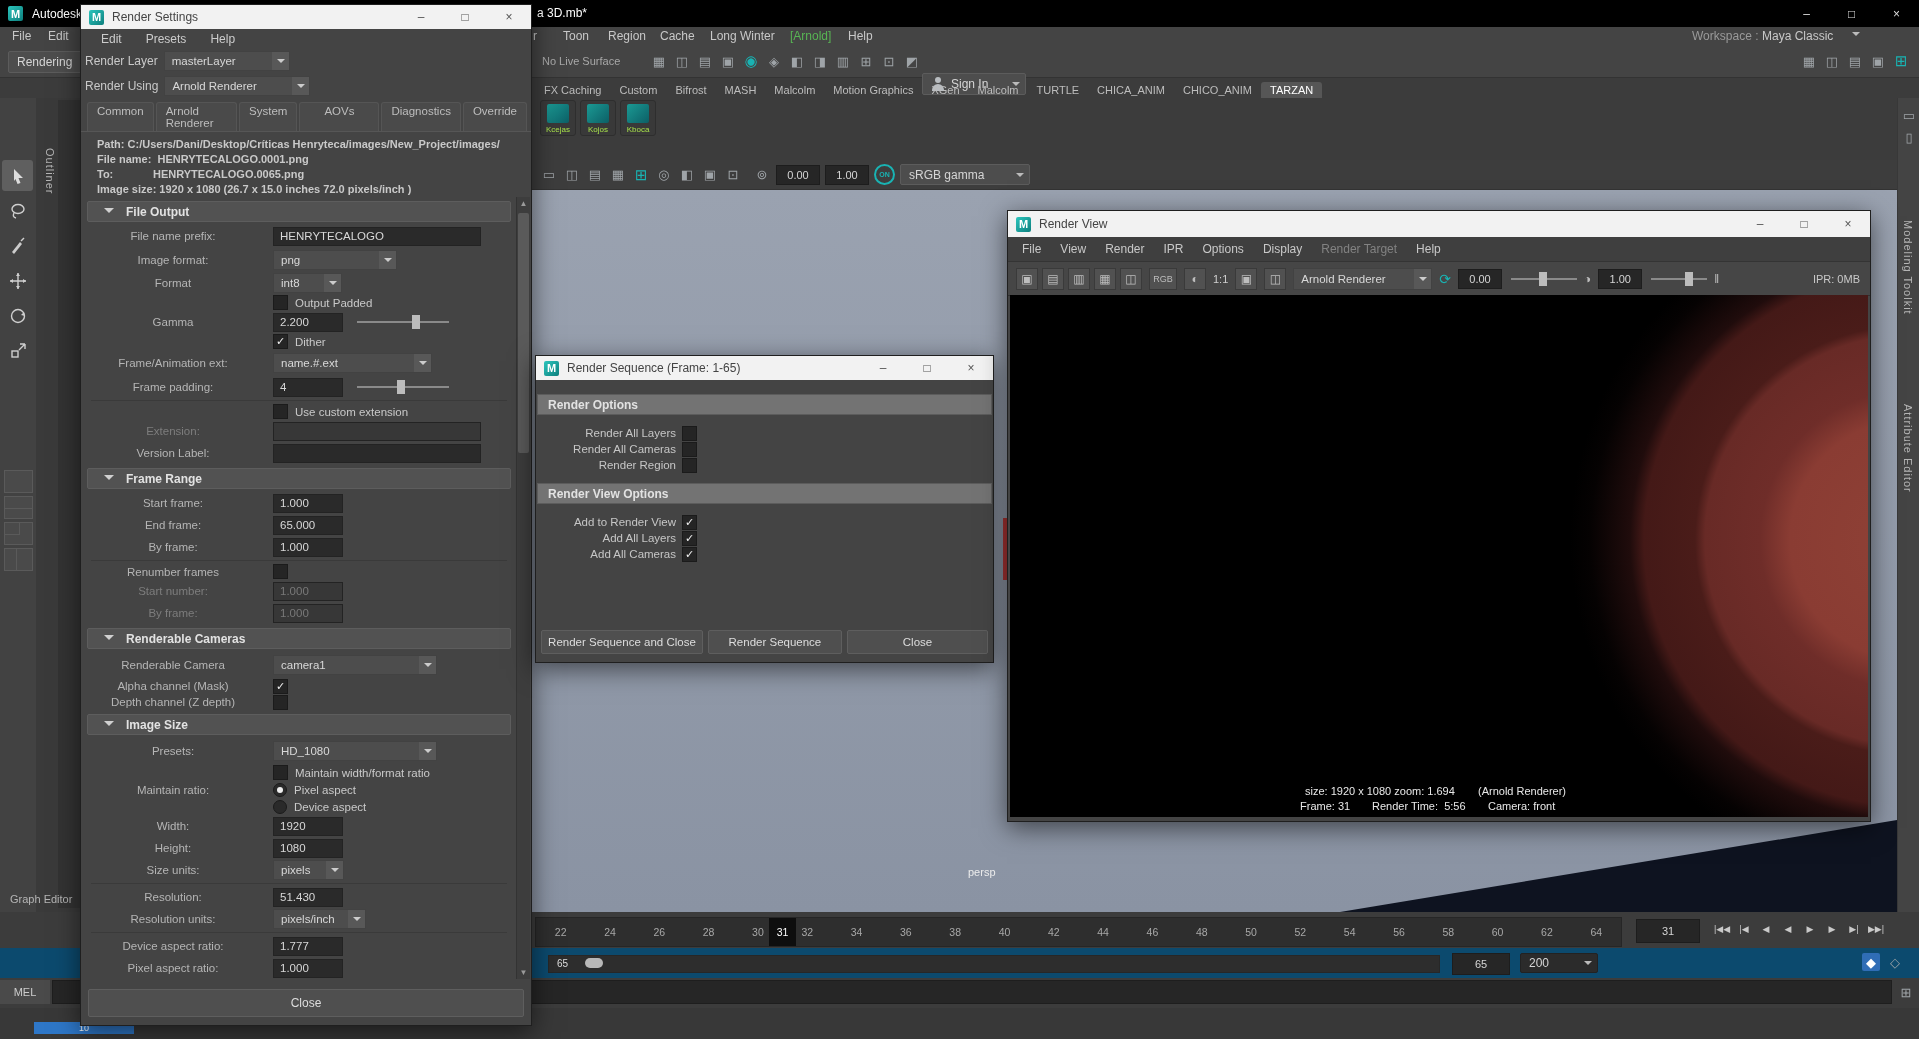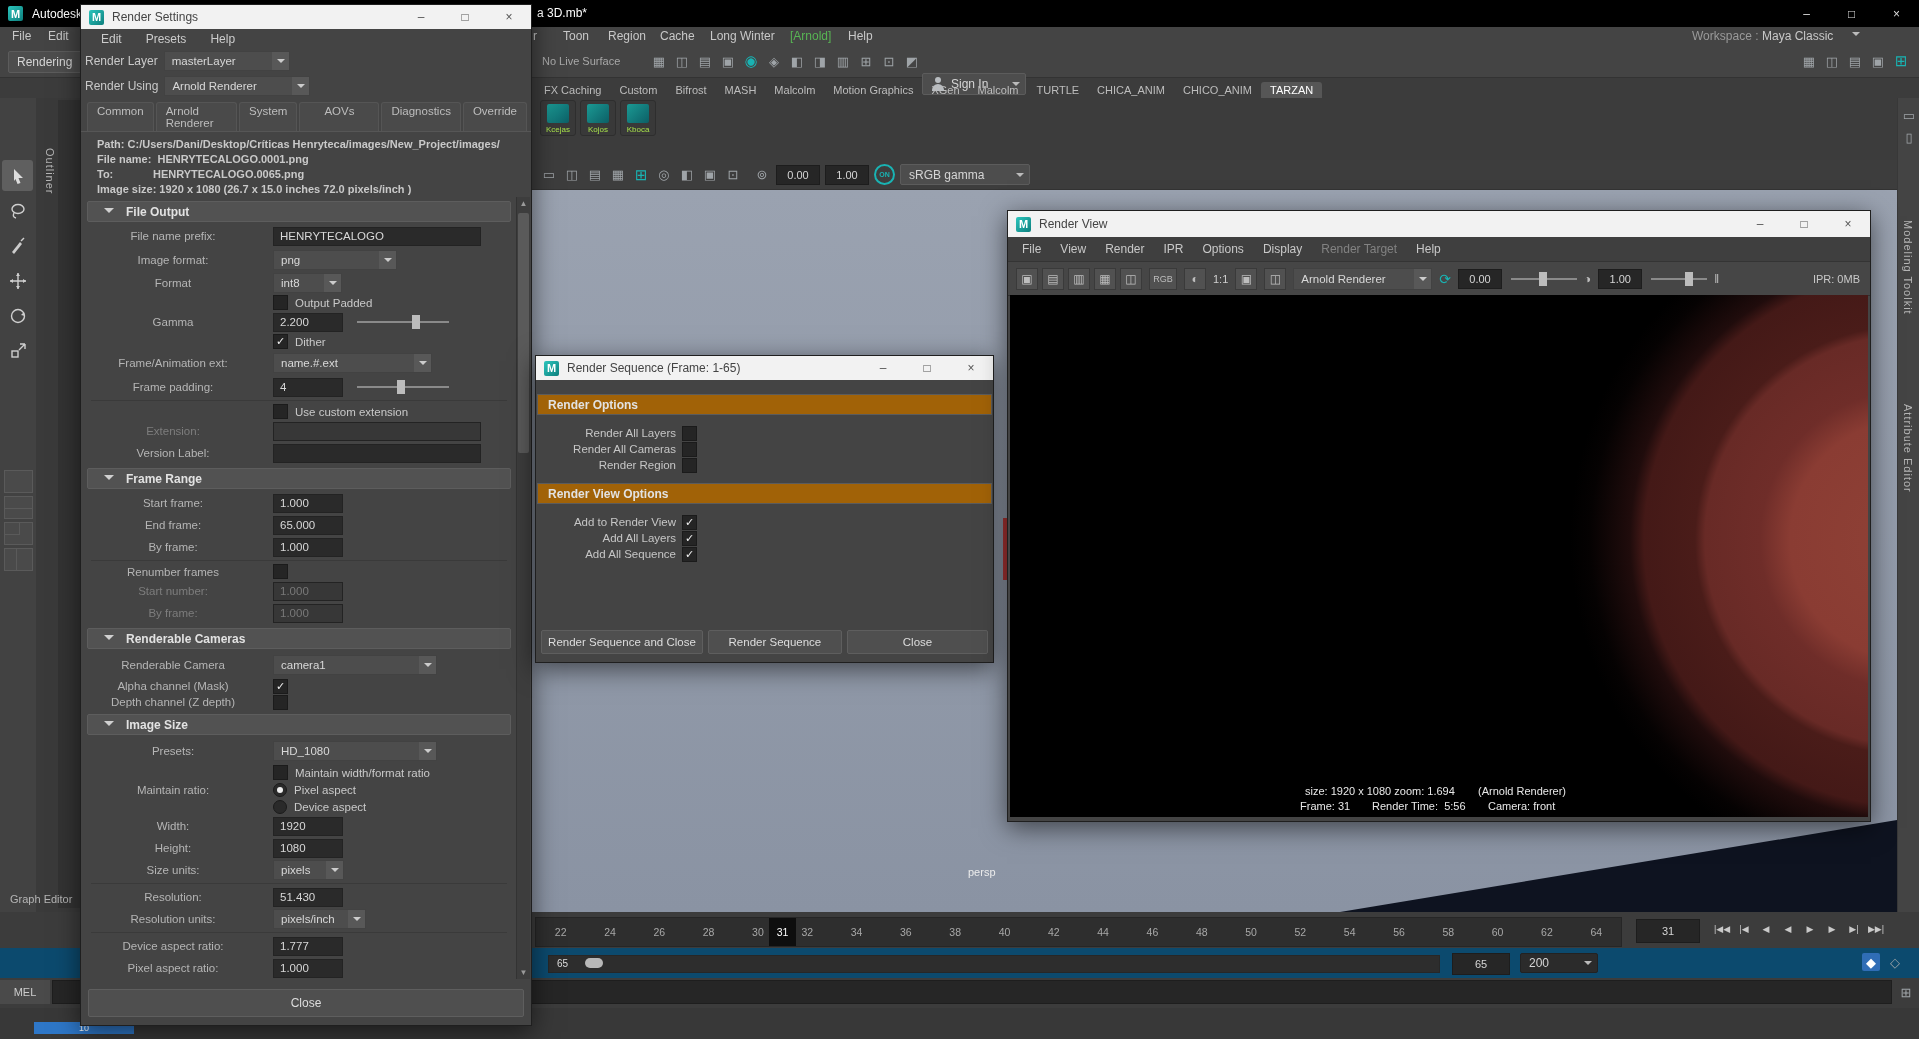--- a/index.html
+++ b/index.html
@@ -103,21 +103,21 @@
         margin:4px 6px 3px 6px;font-weight:bold;color:#e2e2e2;font-size:12px;}
   .tri{margin:2px 12px 0 16px;border:5px solid transparent;border-top-color:#d0d0d0;flex:0 0 auto;}
   .hr{height:1px;background:#3a3a3a;margin:2px 10px;}
   .scrollbar{position:absolute;right:1px;top:192px;bottom:46px;width:13px;background:#3d3d3d;border-left:1px solid #333;}
   .sb-arrow{position:absolute;left:0;width:13px;height:13px;display:flex;align-items:center;justify-content:center;
             color:#9a9a9a;font-size:8px;}
   .sb-thumb{position:absolute;left:1px;width:11px;background:#5a5a5a;border-radius:2px;}
   .bigbtn{background:#4f4f4f;border:1px solid #5e5e5e;border-radius:2px;display:flex;align-items:center;
           justify-content:center;color:#ddd;font-size:12px;}
   
-  .seq-h{background:#a16207;border:1px solid #5c5c5c;height:19px;display:flex;align-items:center;
+  .seq-h{background:#737373;border:1px solid #5c5c5c;height:19px;display:flex;align-items:center;
          padding-left:10px;font-weight:bold;color:#e2e2e2;margin:0 1px;}
   .seq-row{display:flex;align-items:center;height:16px;}
   .seq-lbl{width:146px;text-align:right;padding-right:6px;color:#c6c6c6;font-size:11.5px;flex:0 0 auto;box-sizing:border-box;}
   
   .rv-menu{height:24px;background:#3f3f3f;display:flex;align-items:center;gap:19px;padding-left:14px;border-bottom:1px solid #343434;}
   .rv-menu span{color:#c8c8c8;}
   .rv-menu span:nth-child(7){color:#828282;}
   .rv-toolbar{height:33px;background:#464646;display:flex;align-items:center;gap:7px;padding-left:8px;border-bottom:1px solid #303030;}
   .rv-icon{width:20px;height:20px;background:#515151;border:1px solid #3a3a3a;display:flex;align-items:center;
            justify-content:center;color:#bdbdbd;font-size:12px;}
@@ -689,21 +689,21 @@
     <div style="padding-top:10px">
       <div class="seq-row">
           <span class="seq-lbl">Add to Render View</span>
           <span class="cb on"></span>
         </div>
       <div class="seq-row">
           <span class="seq-lbl">Add All Layers</span>
           <span class="cb on"></span>
         </div>
       <div class="seq-row">
-          <span class="seq-lbl">Add All Sequence</span>
+          <span class="seq-lbl">Add All Cameras</span>
           <span class="cb on"></span>
         </div>
     </div>
     <div class="abs" style="left:5px;right:5px;bottom:8px;display:flex;gap:5px">
       <div class="bigbtn" style="flex:1.15;height:22px;font-size:11.5px">
           <span>Render Sequence and Close</span>
         </div>
       <div class="bigbtn" style="flex:0.95;height:22px;font-size:11.5px">
           <span>Render Sequence</span>
         </div>

